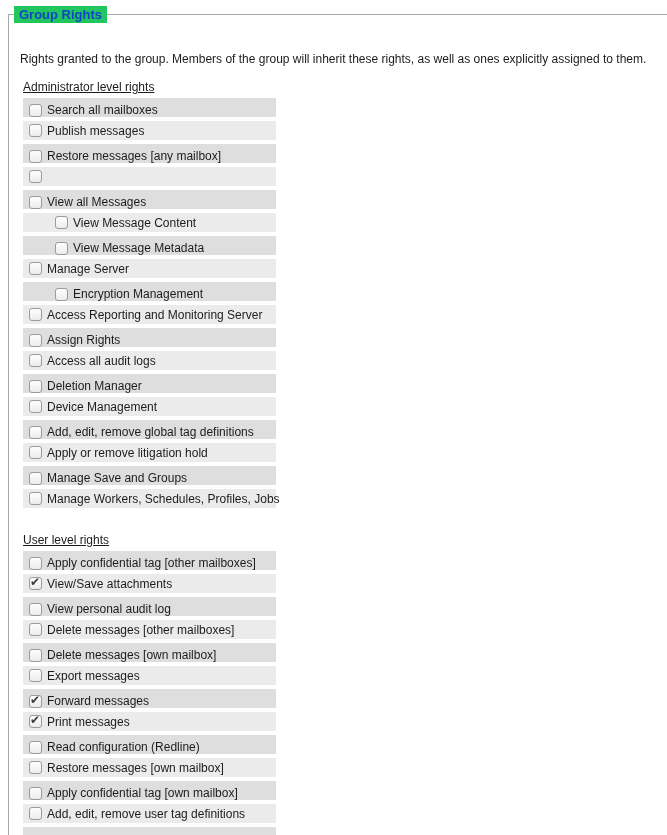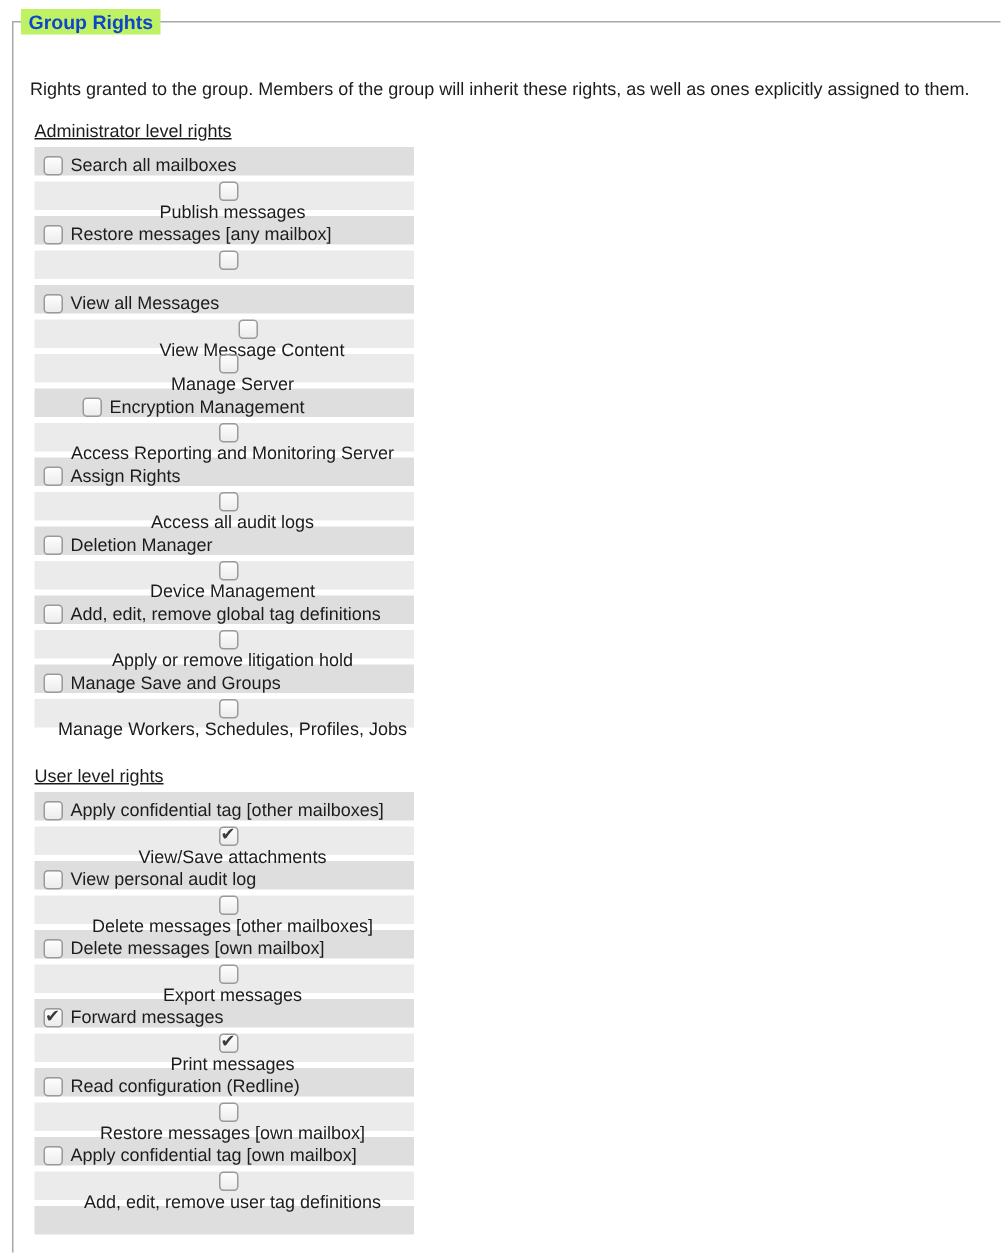--- a/index.html
+++ b/index.html
@@ -19,21 +19,21 @@
     font-family:"Liberation Sans", sans-serif;
     color:var(--text-color);
   }
   .panel{
     position:absolute;left:8px;top:14px;width:740px;height:1040px;
     border:1px solid var(--border-gray);
     background:#ffffff;
   }
   .legend{
     position:absolute;top:-9px;left:5px;
-    background:#bef264;padding:0 5px;
+    background:#22c55e;padding:0 5px;
     color:var(--legend-blue);font-weight:bold;
     font-size:13px;line-height:17px;white-space:nowrap;
   }
   .desc{
     margin:37px 0 0 11px;
     font-size:12px;line-height:14px;white-space:nowrap;
   }
   .section{margin:14px 0 0 14px;}
   .section + .section{margin-top:25px;}
   .section-heading{
@@ -41,21 +41,21 @@
     text-decoration:underline;
     margin:0 0 4px 0;
     white-space:nowrap;
   }
   .row{
     display:flex;align-items:center;
     width:253px;height:19px;margin-bottom:4px;
     padding-left:6px;
   }
   .row.odd{background:var(--row-odd);align-items:flex-end;}
-  .row.even{background:var(--row-even);flex-direction:column;}
+  .row.even{background:var(--row-even);}
   .row.indent{padding-left:32px;}
   .row.partial{height:19px;}
   .cb{
     position:relative;flex:none;
     width:13px;height:13px;
     border:1px solid var(--checkbox-border);
     border-radius:3px;
     background:linear-gradient(180deg,#fefefe 0%,#ececec 100%);
   }
   .cb .check-glyph{
@@ -94,20 +94,24 @@
           <span class="cb"></span>
         </div>
         <div class="row odd">
           <span class="cb"></span>
           <span class="lbl">View all Messages</span>
         </div>
         <div class="row even indent">
           <span class="cb"></span>
           <span class="lbl">View Message Content</span>
         </div>
+        <div class="row odd indent">
+          <span class="cb"></span>
+          <span class="lbl">View Message Metadata</span>
+        </div>
         <div class="row even">
           <span class="cb"></span>
           <span class="lbl">Manage Server</span>
         </div>
         <div class="row odd indent">
           <span class="cb"></span>
           <span class="lbl">Encryption Management</span>
         </div>
         <div class="row even">
           <span class="cb"></span>

